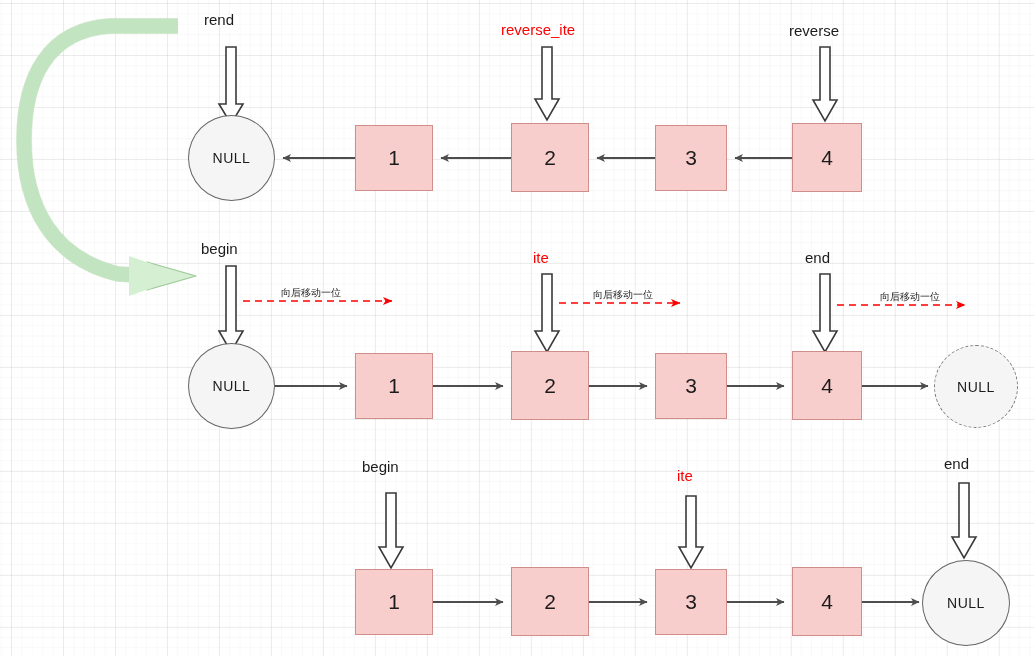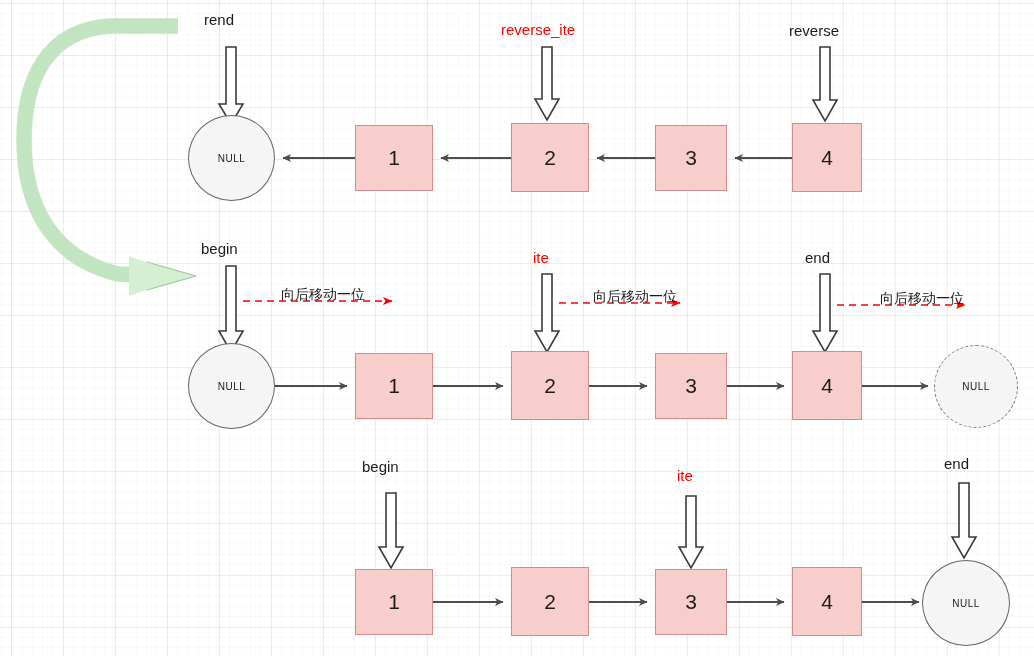--- a/index.html
+++ b/index.html
@@ -41,38 +41,38 @@
   }
   .node-circle {
     position: absolute;
     box-sizing: border-box;
     background: #f5f5f5;
     border: 1.5px solid #666666;
     border-radius: 50%;
     display: flex;
     align-items: center;
     justify-content: center;
-    font-size: 10px;
+    font-size: 14px;
     color: #1b1b1b;
     letter-spacing: 0.5px;
   }
   .node-circle.dashed {
     border-style: dashed;
     border-color: #777777;
   }
   .lbl {
     position: absolute;
     font-size: 15px;
     color: #1b1b1b;
     white-space: nowrap;
   }
   .lbl.red { color: #ff0000; }
   .cn-lbl {
     position: absolute;
-    font-size: 14px;
+    font-size: 10px;
     color: #1b1b1b;
     white-space: nowrap;
   }
   .watermark {
     position: absolute;
     font-size: 20px;
     color: #c9c9c9;
     white-space: nowrap;
     left: 825px;
     top: 623px;

